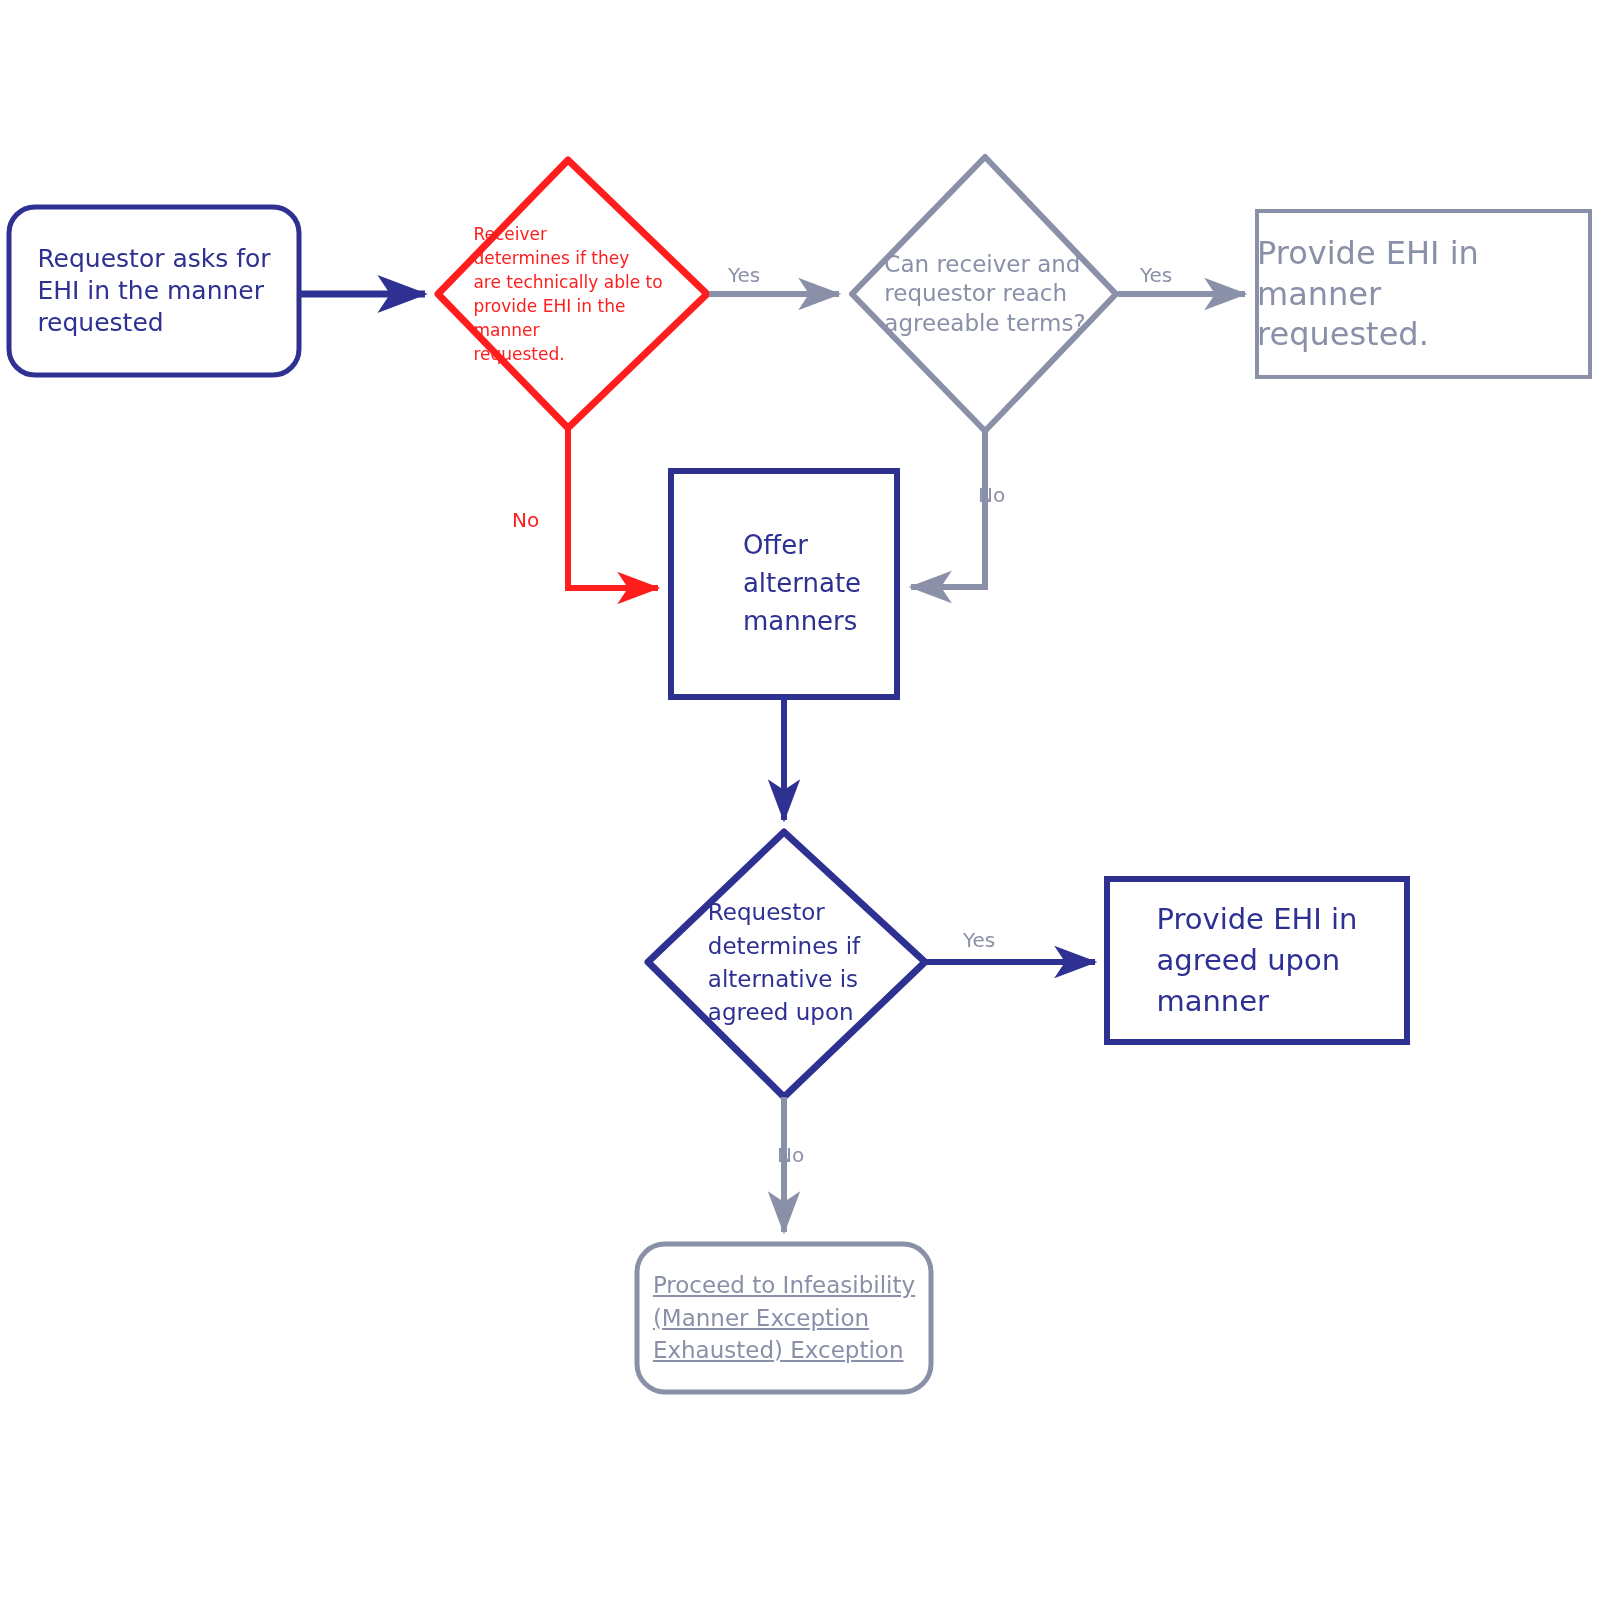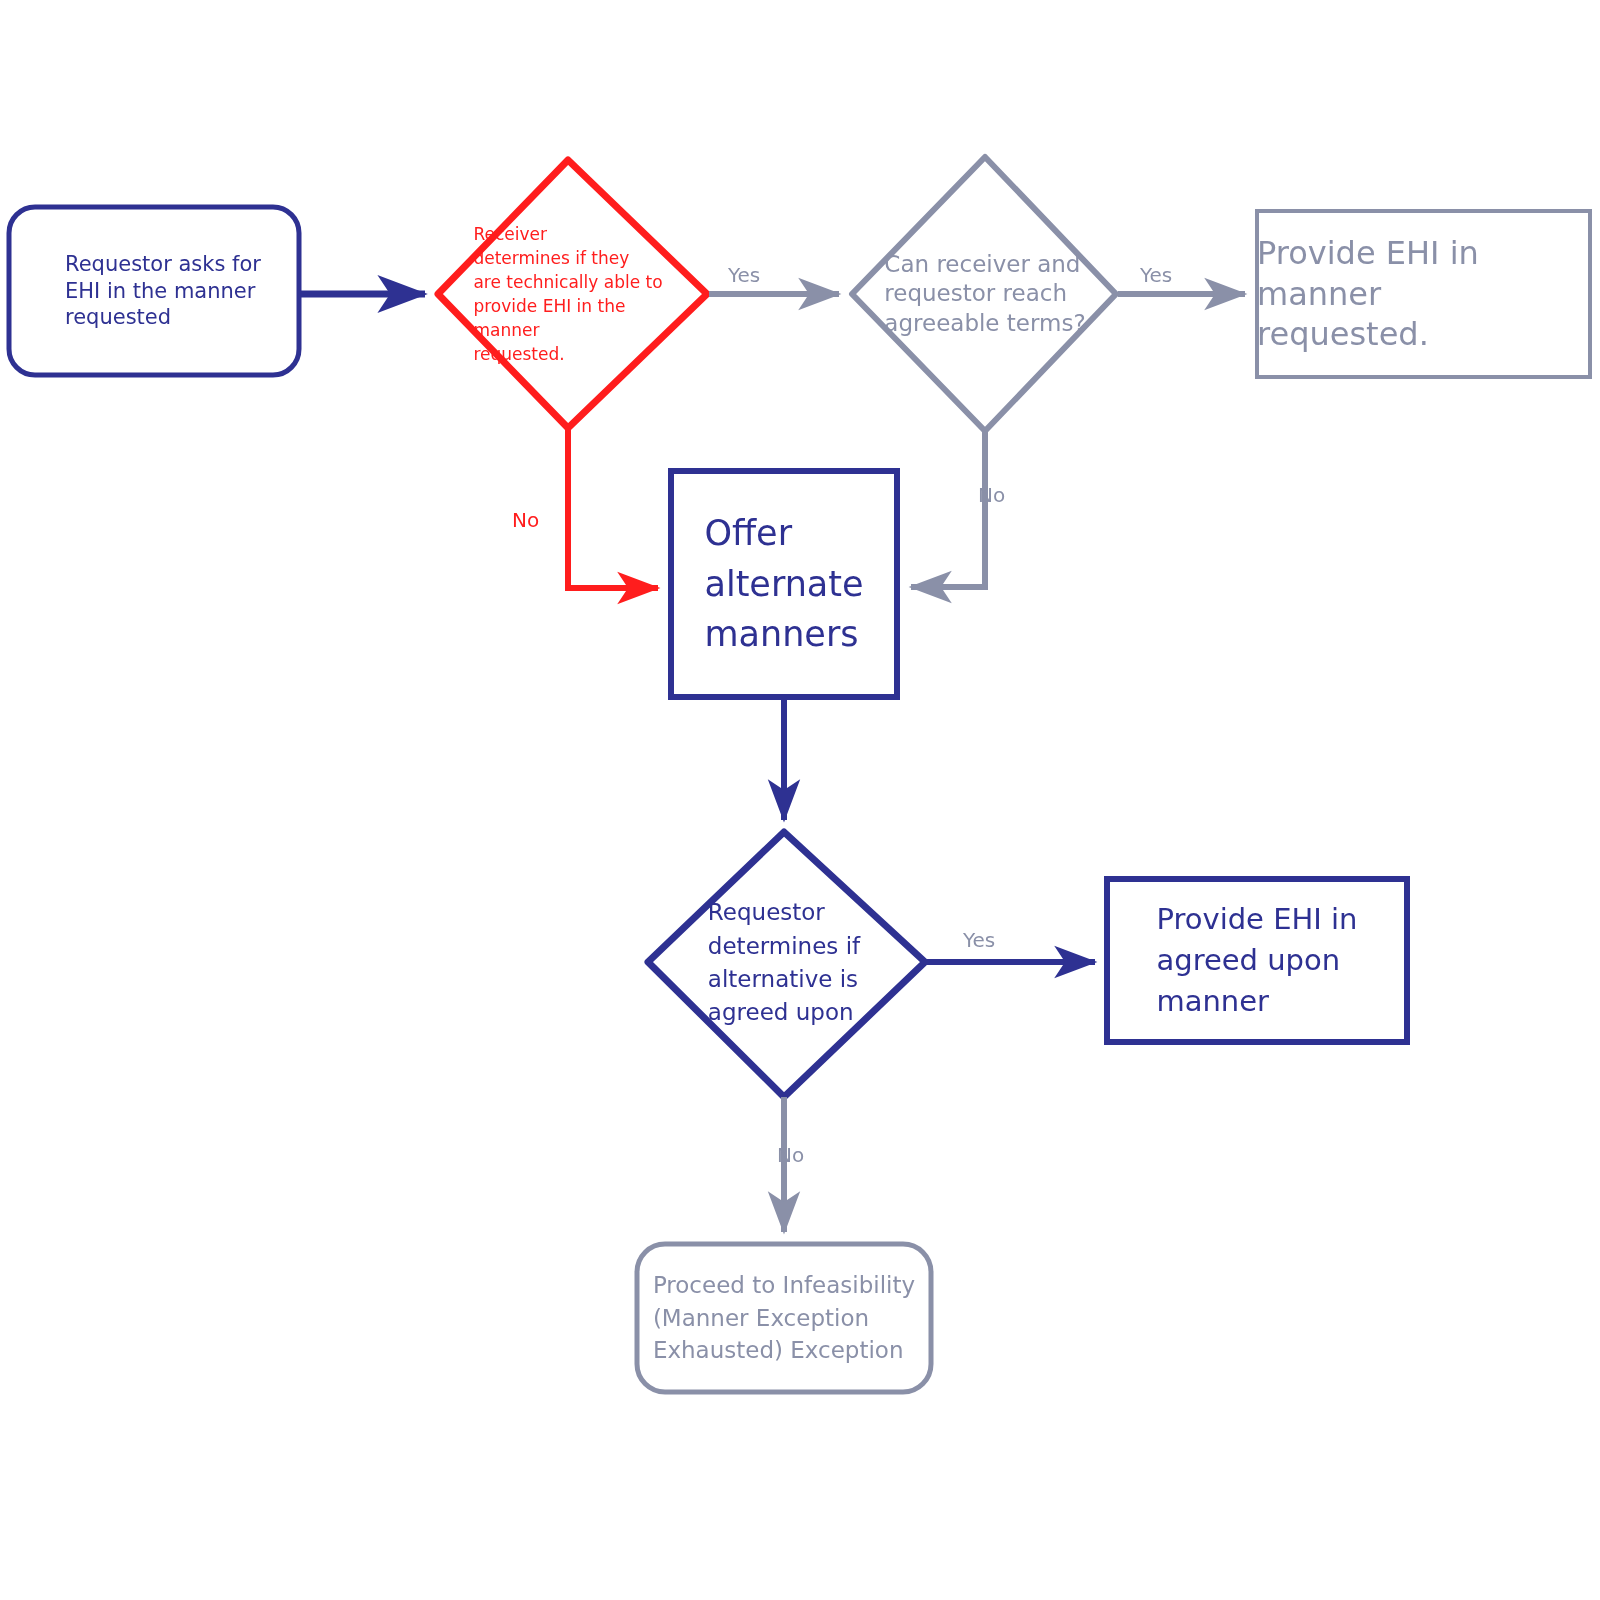--- a/index.html
+++ b/index.html
@@ -82,52 +82,52 @@
 
   <path d="M985 431 L985 587 L911 587" fill="none" stroke="#8a90a8" stroke-width="6" stroke-linejoin="miter" marker-end="url(#arrow-gray)"></path>
 
   <path d="M784 697 L784 820" fill="none" stroke="#2e3192" stroke-width="6" marker-end="url(#arrow-blue)"></path>
 
   <path d="M927 962 L1095 962" fill="none" stroke="#2e3192" stroke-width="6" marker-end="url(#arrow-blue)"></path>
 
   <path d="M784 1097 L784 1232" fill="none" stroke="#8a90a8" stroke-width="6" marker-end="url(#arrow-gray)"></path>
 </svg>
 
-<div class="node-label blue-text" style="left:18px; top:207px; width:290px; height:168px; font-size:21px;">Requestor asks for
+<div class="node-label blue-text" style="left:9px; top:207px; width:290px; height:168px; font-size:25px;">Requestor asks for
 EHI in the manner
 requested</div>
 
 <div class="node-label red-text" style="left:448px; top:202px; width:240px; height:184px; font-size:17px; line-height:1.42;">Receiver
 determines if they
 are technically able to
 provide EHI in the
 manner
 requested.</div>
 
 <div class="node-label gray-text" style="left:865px; top:232px; width:240px; height:124px; font-size:23px;">Can receiver and
 requestor reach
 agreeable terms?</div>
 
 <div class="node-label gray-text" style="left:1257px; top:211px; width:333px; height:166px; font-size:32px;">Provide EHI in manner
 requested.</div>
 
-<div class="node-label blue-text" style="left:671px; top:471px; width:226px; height:226px; font-size:35px; line-height:1.45;">Offer
+<div class="node-label blue-text" style="left:689px; top:471px; width:226px; height:226px; font-size:26px; line-height:1.45;">Offer
 alternate
 manners</div>
 
 <div class="node-label blue-text" style="left:672px; top:873px; width:224px; height:180px; font-size:23px; line-height:1.45;">Requestor
 determines if
 alternative is
 agreed upon</div>
 
 <div class="node-label blue-text" style="left:1107px; top:879px; width:300px; height:163px; font-size:29px; line-height:1.42;">Provide EHI in
 agreed upon
 manner</div>
 
-<div class="node-label gray-text" style="left:633px; top:1244px; width:302px; height:148px; font-size:23px; line-height:1.42;">Proceed to Infeasibility
+<div class="node-label gray-text" style="left:633px; top:1244px; width:302px; height:148px; font-size:23px; line-height:1.42;text-decoration:underline;">Proceed to Infeasibility
 (Manner Exception
 Exhausted) Exception</div>
 
 <div class="edge-label gray-text" style="left:728px; top:263px; width:90px; font-size:20px;">Yes</div>
 
 <div class="edge-label red-text" style="left:512px; top:508px; width:60px; font-size:20px;">No</div>
 
 <div class="edge-label gray-text" style="left:1140px; top:263px; width:80px; font-size:20px;">Yes</div>
 
 <div class="edge-label gray-text" style="left:978px; top:483px; width:60px; font-size:20px;">No</div>

